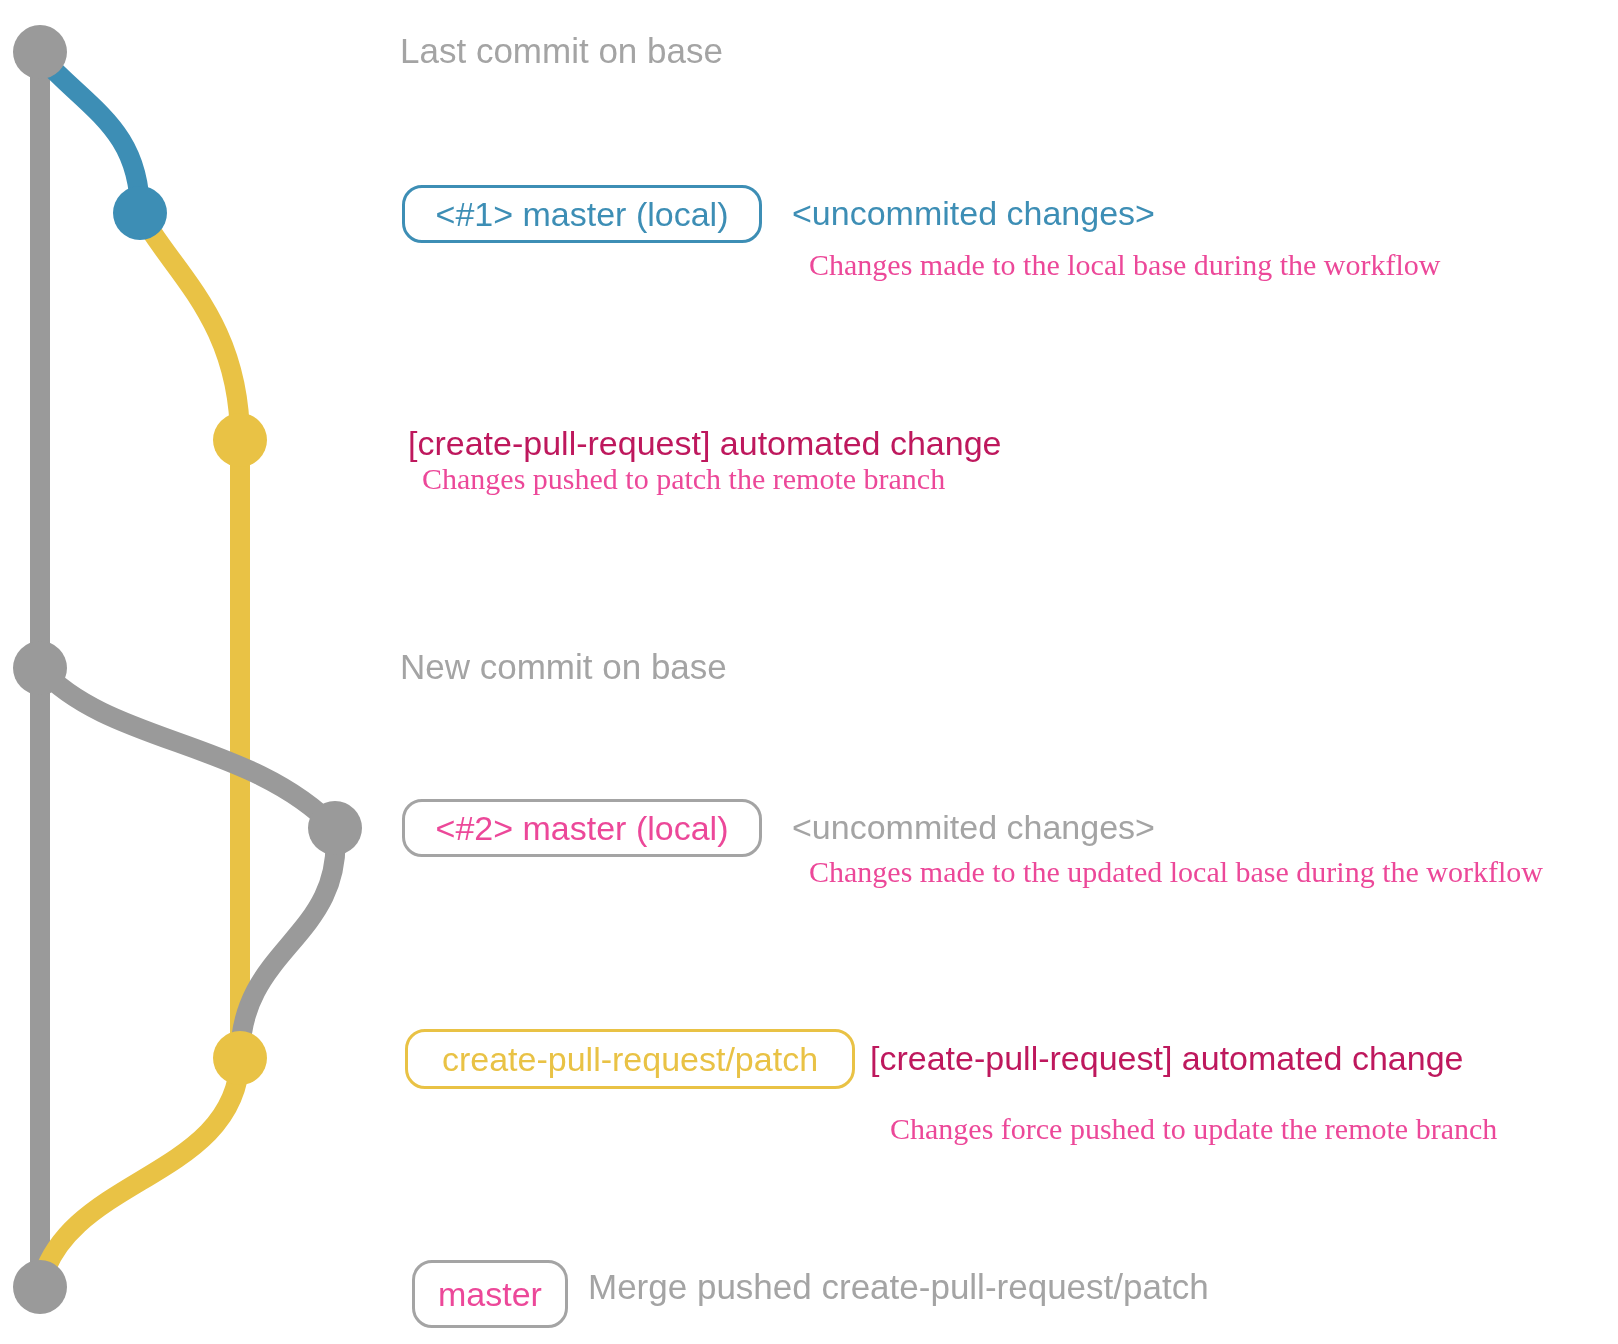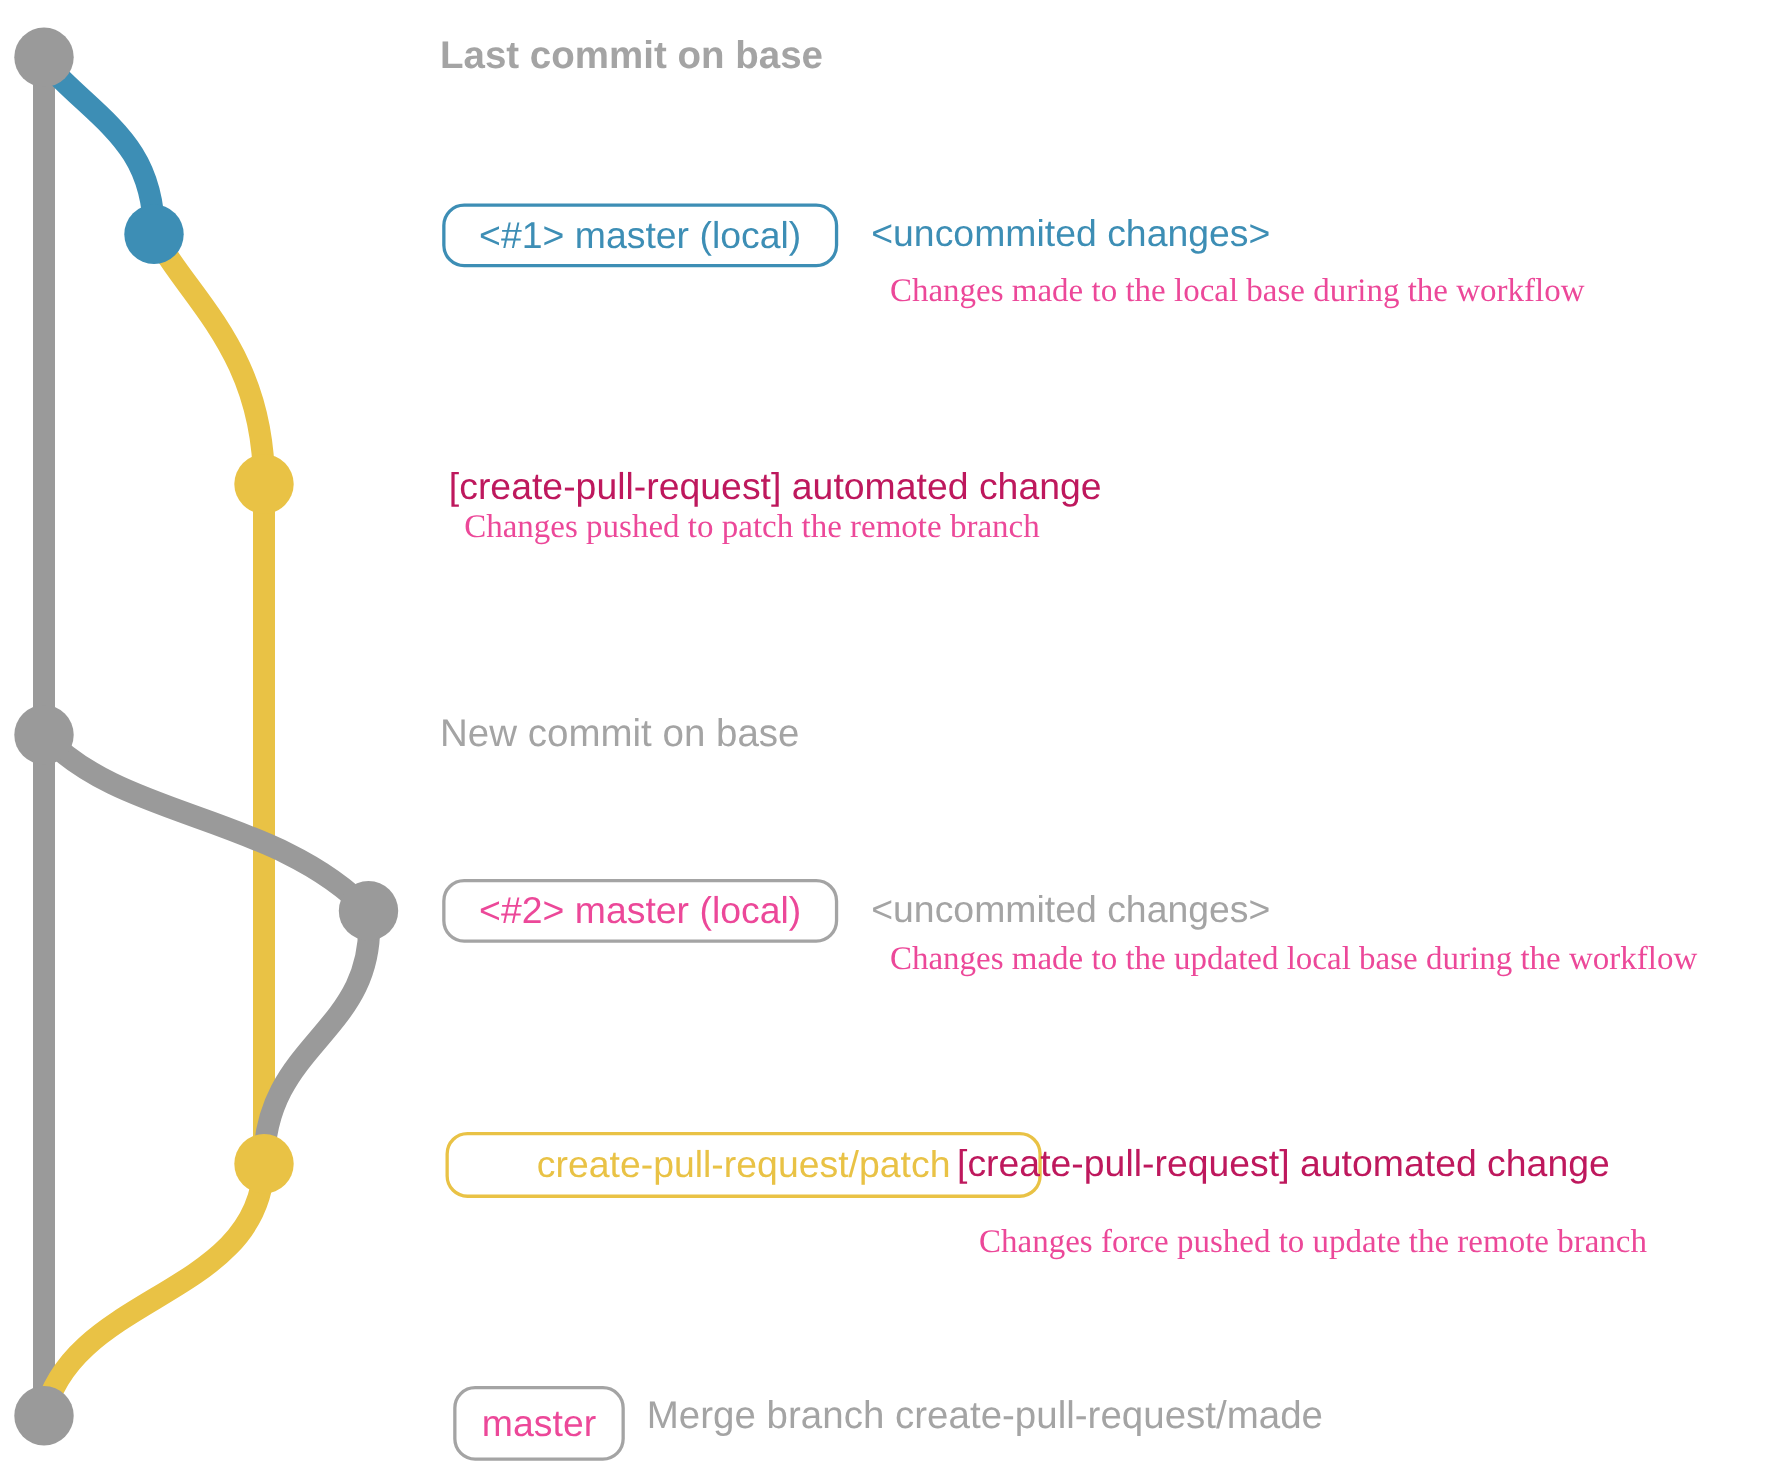--- a/index.html
+++ b/index.html
@@ -51,43 +51,43 @@
 
     <circle cx="40" cy="52" r="27" fill="#9a9a9a"></circle>
     <circle cx="140" cy="213" r="27" fill="#3d8eb5"></circle>
     <circle cx="240" cy="440" r="27" fill="#e9c245"></circle>
     <circle cx="40" cy="668" r="27" fill="#9a9a9a"></circle>
     <circle cx="335" cy="828" r="27" fill="#9a9a9a"></circle>
     <circle cx="240" cy="1058" r="27" fill="#e9c245"></circle>
     <circle cx="40" cy="1287" r="27" fill="#9a9a9a"></circle>
   </svg>
 
-  <div class="abs sans-gray" style="left:400px;top:31px;font-weight:bold;">Last commit on base</div>
+  <div class="abs sans-gray" style="left:400px;top:31px;">Last commit on base</div>
 
   <div class="abs tag tag-blue" style="left:402px;top:185px;width:360px;height:58px;">
     <span>&lt;#1&gt; master (local)</span>
   </div>
   <div class="abs sans-blue" style="left:792px;top:194px;">&lt;uncommited changes&gt;</div>
   <div class="abs serif-black" style="left:809px;top:248px;">Changes made to the local base during the workflow</div>
 
   <div class="abs sans-yellow" style="left:408px;top:424px;">[create-pull-request] automated change</div>
   <div class="abs serif-black" style="left:422px;top:462px;">Changes pushed to patch the remote branch</div>
 
   <div class="abs sans-gray" style="left:400px;top:647px;">New commit on base</div>
 
   <div class="abs tag tag-gray" style="left:402px;top:799px;width:360px;height:58px;">
     <span>&lt;#2&gt; master (local)</span>
   </div>
   <div class="abs sans-gray" style="left:792px;top:808px;font-size:34px;">&lt;uncommited changes&gt;</div>
   <div class="abs serif-black" style="left:809px;top:855px;">Changes made to the updated local base during the workflow</div>
 
-  <div class="abs tag tag-yellow" style="left:405px;top:1029px;width:542px;height:60px;">
+  <div class="abs tag tag-yellow" style="left:405px;top:1029px;width:450px;height:60px;">
     <span>create-pull-request/patch</span>
   </div>
   <div class="abs sans-yellow" style="left:870px;top:1039px;">[create-pull-request] automated change</div>
   <div class="abs serif-black" style="left:890px;top:1092px;margin-top:20px;">Changes force pushed to update the remote branch</div>
 
   <div class="abs tag tag-gray" style="left:412px;top:1260px;width:156px;height:68px;">
     <span>master</span>
   </div>
-  <div class="abs sans-gray" style="left:588px;top:1267px;">Merge branch create-pull-request/made</div>
+  <div class="abs sans-gray" style="left:588px;top:1267px;">Merge pushed create-pull-request/patch</div>
 
 </div>
 
 </body></html>

